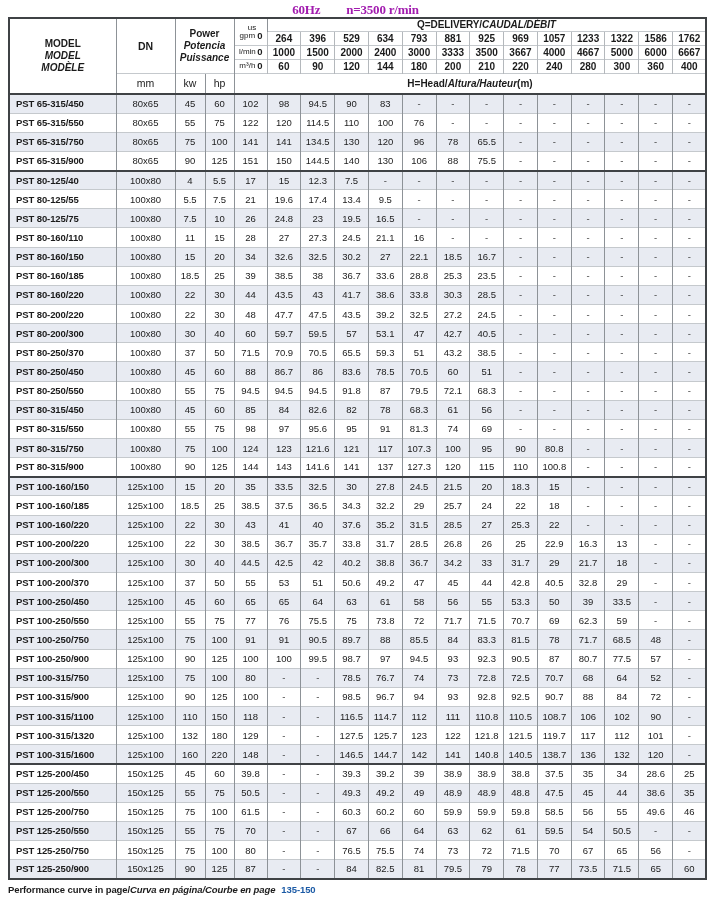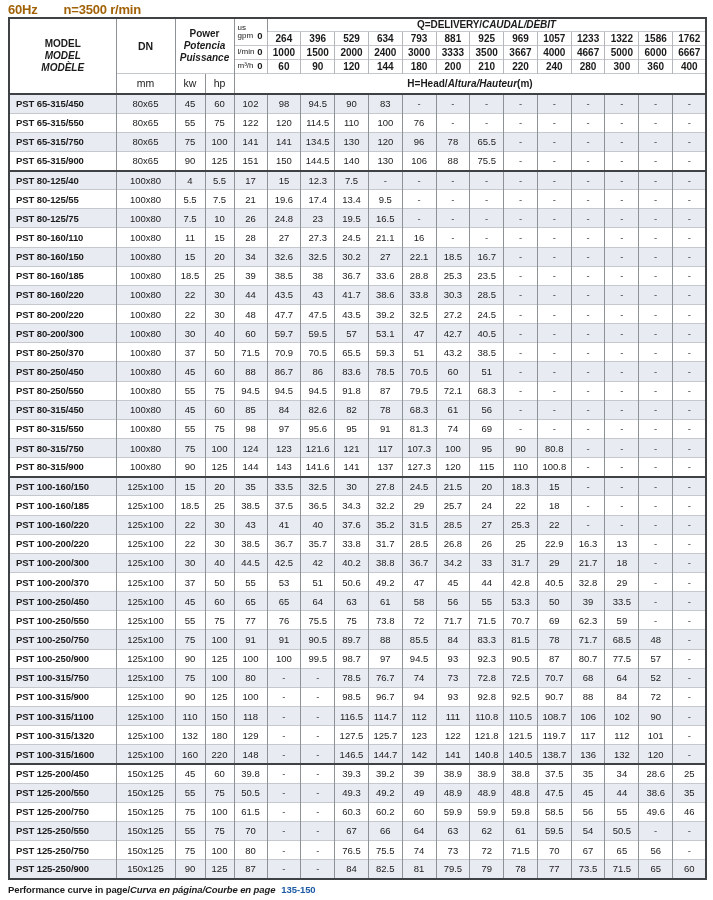--- a/index.html
+++ b/index.html
@@ -1,40 +1,40 @@
 <!DOCTYPE html>
 <html><head>
 <meta charset="utf-8">
 <style>
   * { margin:0; padding:0; box-sizing:border-box; }
   html,body { width:713px; background:#ffffff; font-family:"Liberation Sans", sans-serif; color:#1b1b1b; }
   .page { width:713px; height:900px; padding:2px 8px 0 8px; position:relative; }
 
-  .topbar { height:15px; text-align:left; font-size:13px; font-weight:bold; color:#a16207; letter-spacing:-0.2px; padding-right:2px; }
+  .topbar { height:15px; text-align:center; font-size:13px; font-weight:bold; color:#a21caf; letter-spacing:-0.2px; padding-right:2px;font-family:Liberation Serif, serif; }
   .topbar .gap { display:inline-block; width:26px; }
 
   table.perf { width:697px; border-collapse:collapse; table-layout:fixed; border:2px solid #3f4245; }
   col.c-model { width:107px; } col.c-dn { width:59px; }
   col.c-kw { width:30px; } col.c-hp { width:29px; }
   col.c-zero { width:33px; } col.c-flow { width:33.8px; }
 
   th, td { font-weight:normal; overflow:hidden; white-space:nowrap; }
 
   
   thead th { border-left:1px solid #8d9297; border-top:1px solid #c5c9cd; vertical-align:middle; text-align:center; }
   thead tr.r1 th { border-top:none; }
   thead th.noL { border-left:none; }
   th.h-model { font-size:10px; font-weight:bold; line-height:12px;margin-top:36px; }
   th.h-model .it, th.h-power .it { font-style:italic; }
   th.h-dn { font-size:10.5px; font-weight:bold; }
   th.h-power { font-size:10px; font-weight:bold; line-height:12px; }
   th.h-unitword { font-size:10.5px; font-weight:normal; height:15px; }
   th.h-qtitle { font-size:10px; font-weight:bold; height:13px; text-align:center; letter-spacing:-0.1px; }
   th.h-qtitle .it, th.h-htitle .it { font-style:italic; }
-  th.h-flowunit { font-size:8px; font-weight:normal; text-align:left; padding-left:3px; line-height:8px; }
+  th.h-flowunit { font-size:8px; font-weight:normal; text-align:center; padding-left:3px; line-height:8px; }
   th.h-flowunit b { font-size:9.5px; float:right; padding-right:4px; font-weight:bold; }
   th.h-flowv { font-size:10px; font-weight:bold; height:14px; border-left:1px solid #b4b8bc; }
   th.h-htitle { font-size:10px; font-weight:bold; height:21px;border-radius:6px; }
   thead { border-bottom:2px solid #3f4245; }
 
   
   tbody td { height:19.15px; text-align:center; font-size:9.5px; border-left:1px solid #8d9297; border-top:1px solid #c5c9cd; }
   tbody td.noL { border-left:none; }
   tbody tr:nth-child(odd) { background:#e8ebf2; }
   tbody tr.group-start td { border-top:2px solid #3f4245; }

